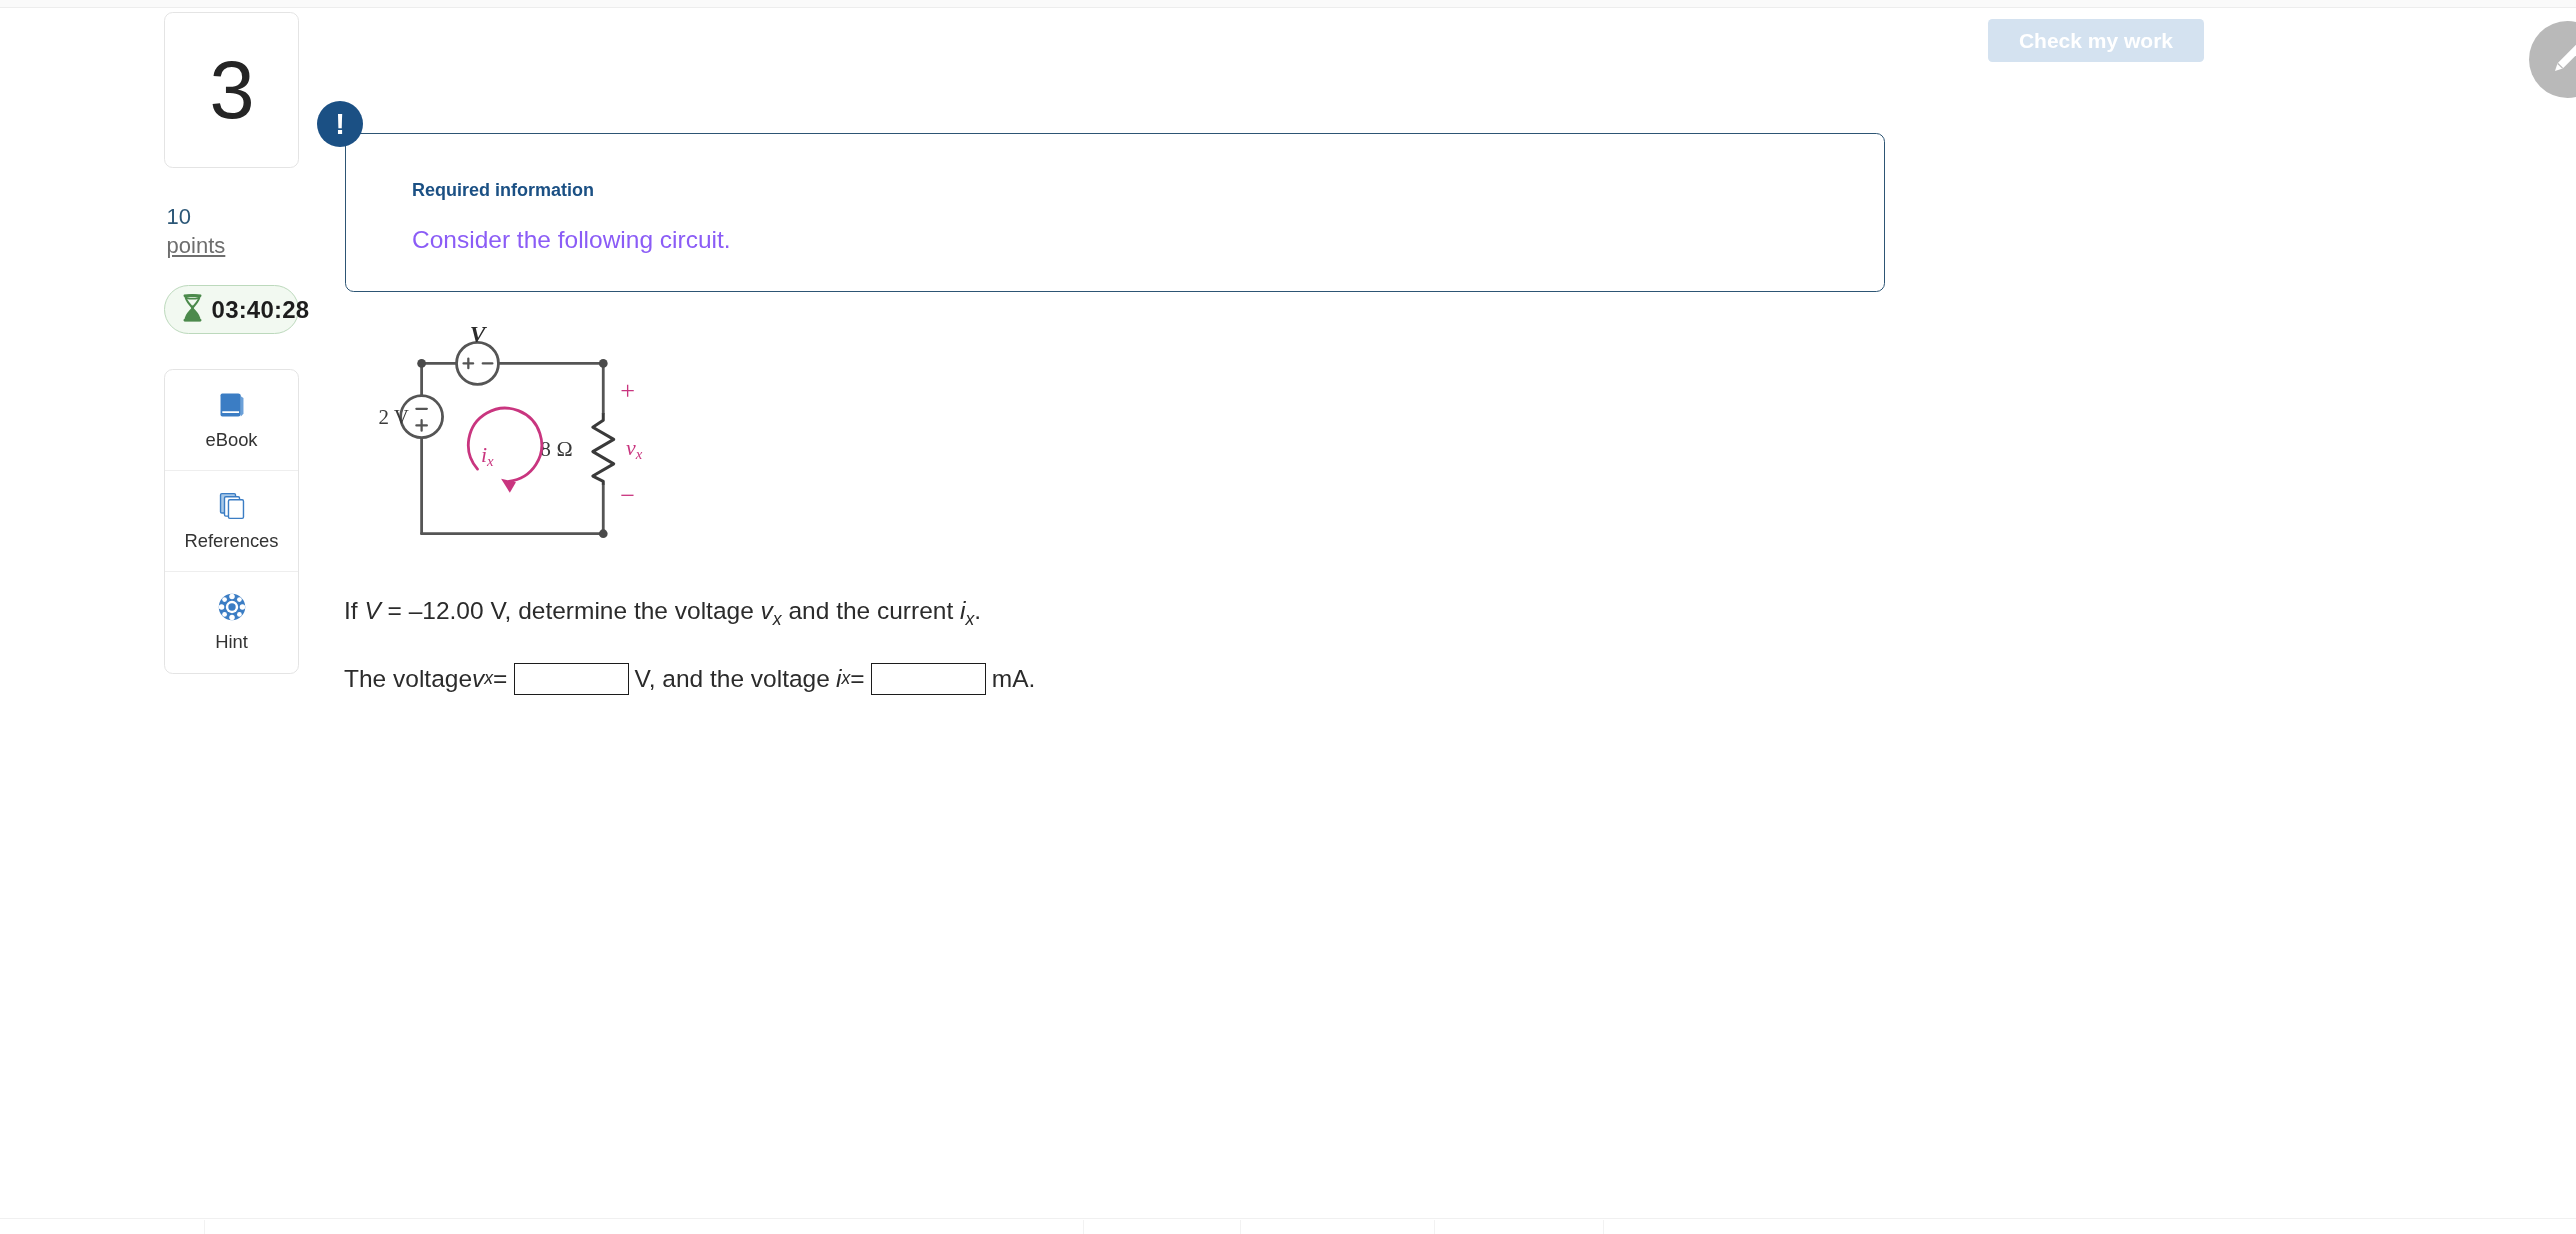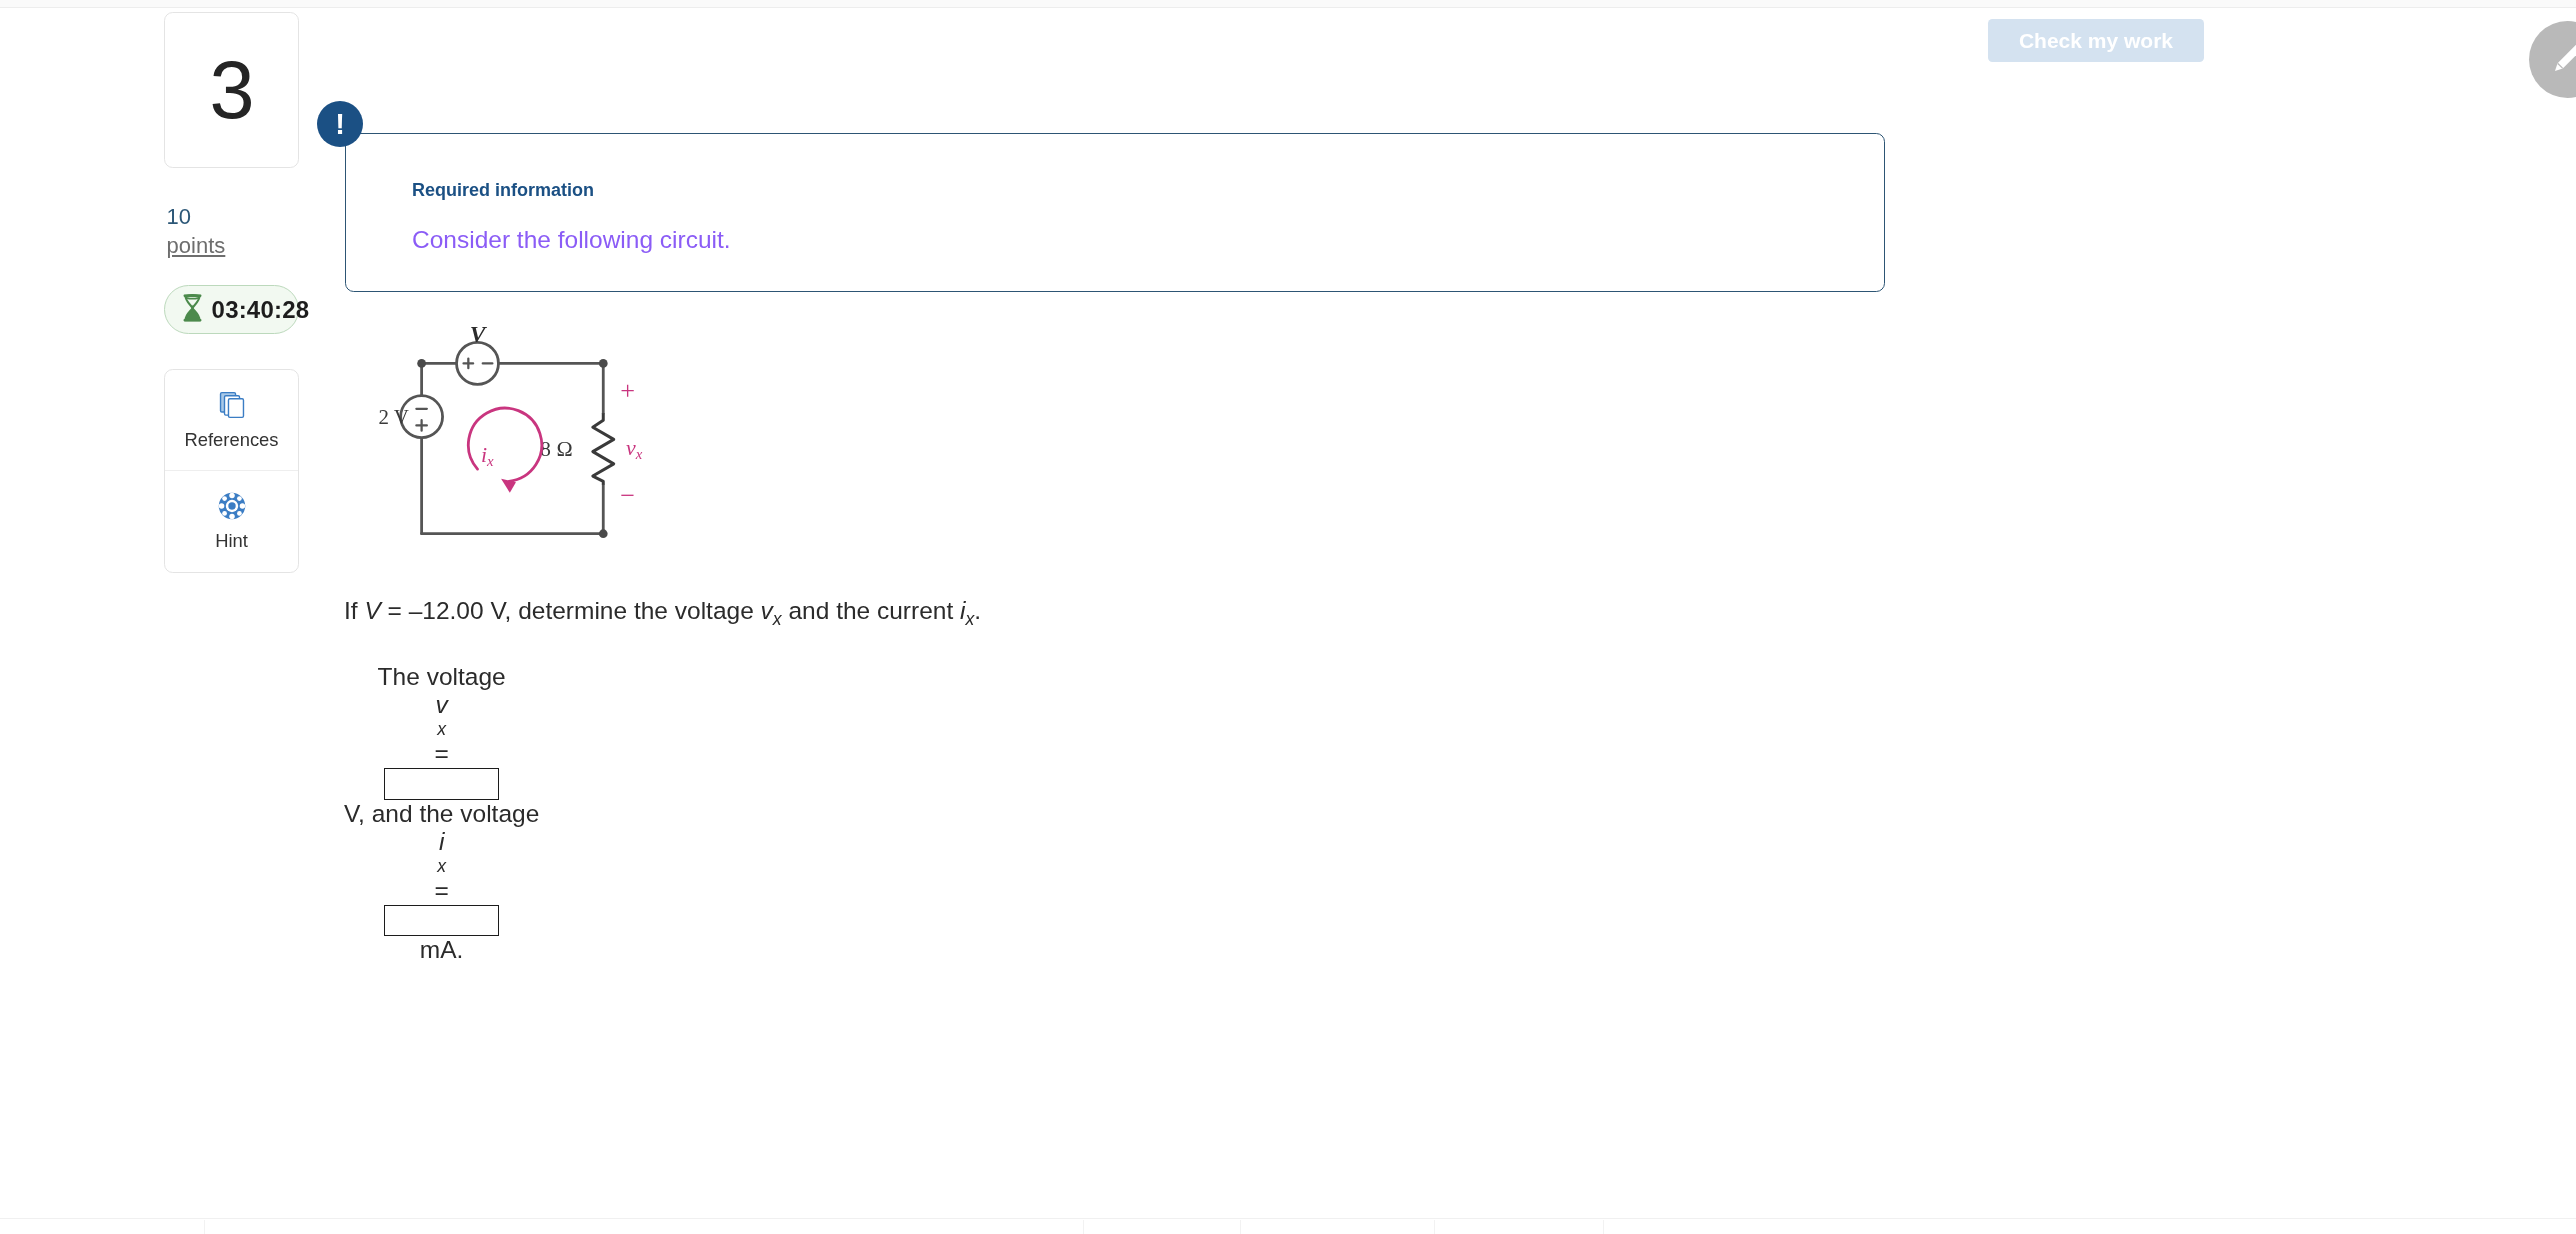--- a/index.html
+++ b/index.html
@@ -156,21 +156,21 @@
     font-size: 24.5px;
     color: #2b2b2b;
     white-space: nowrap;
   }
   .answer-line {
     position: absolute;
     left: 344px; top: 663px;
     font-size: 24.5px;
     color: #2b2b2b;
     white-space: nowrap;
-    display: flex; align-items: center; flex-direction: column;
+    display: flex; align-items: center;
   }
   .mvar { font-style: italic; }
   .sub {
     font-style: italic;
     font-size: 0.72em;
     vertical-align: -0.33em;
     letter-spacing: 0;
   }
   .ans-input {
     width: 115px; height: 31.5px;
@@ -254,20 +254,30 @@
           <path d="M5 2 C5 9 12 13 13 16 C14 13 21 9 21 2 Z" fill="none" stroke="#4c8a4c" stroke-width="2.4"></path>
           <path d="M5 30 C5 23 12 19 13 16 C14 19 21 23 21 30 Z" fill="#4c8a4c" stroke="#4c8a4c" stroke-width="2.4"></path>
           <ellipse cx="13" cy="3.2" rx="8" ry="2.2" fill="none" stroke="#4c8a4c" stroke-width="2"></ellipse>
         </svg>
       </span>
       <span class="timer-text">03:40:28</span>
     </div>
 
     <div class="tool-card">
 
+      <div class="tool-item">
+        <span>
+          <svg width="30" height="30" viewBox="0 0 34 34">
+            <path d="M6 4 h18 a3 3 0 0 1 3 3 v20 a3 3 0 0 1 -3 3 h-18 a2 2 0 0 1 -2 -2 v-22 a2 2 0 0 1 2 -2 z" fill="#3b7dc4"></path>
+            <path d="M27 7 l3 2 v18 l-3 3 z" fill="#6ba0d8"></path>
+            <path d="M6 25 h19" stroke="#ffffff" stroke-width="2" fill="none"></path>
+          </svg>
+        </span>
+        <span class="tool-label">eBook</span>
+      </div>
 
       <div class="tool-item">
         <span>
           <svg width="30" height="30" viewBox="0 0 34 34">
             <rect x="4" y="3" width="17" height="22" rx="1.5" fill="#a9c9e8" stroke="#3b7dc4" stroke-width="1.6"></rect>
             <rect x="8.5" y="6.5" width="17" height="22" rx="1.5" fill="#ffffff" stroke="#3b7dc4" stroke-width="1.6"></rect>
             <rect x="13" y="10" width="17" height="21" rx="1.5" fill="#ffffff" stroke="#3b7dc4" stroke-width="1.6"></rect>
           </svg>
         </span>
         <span class="tool-label">References</span>

